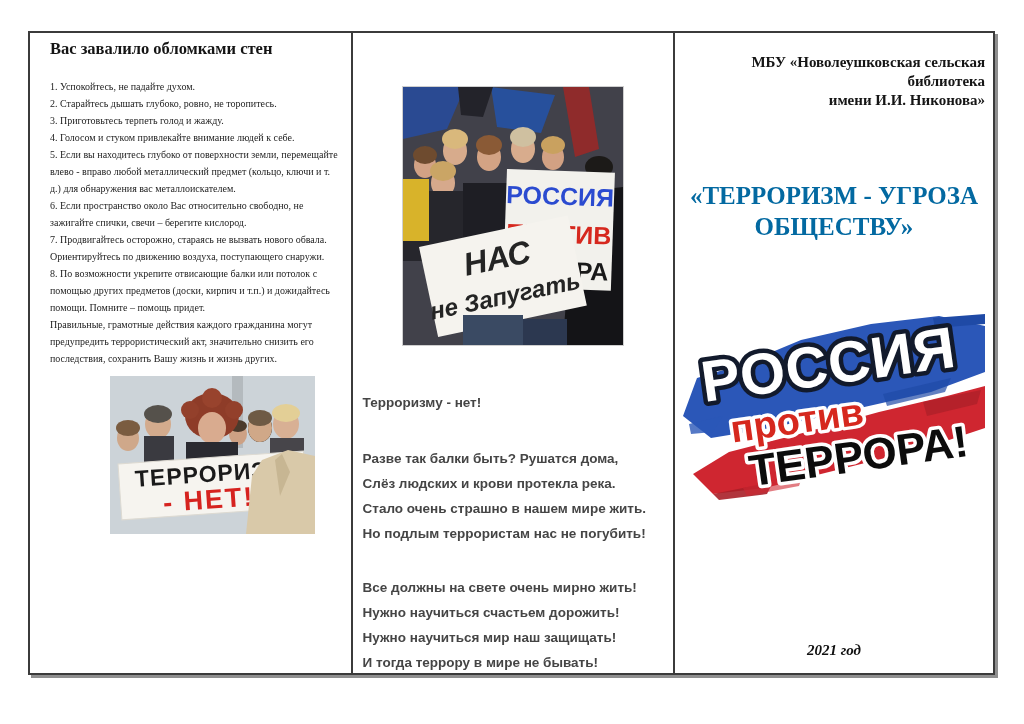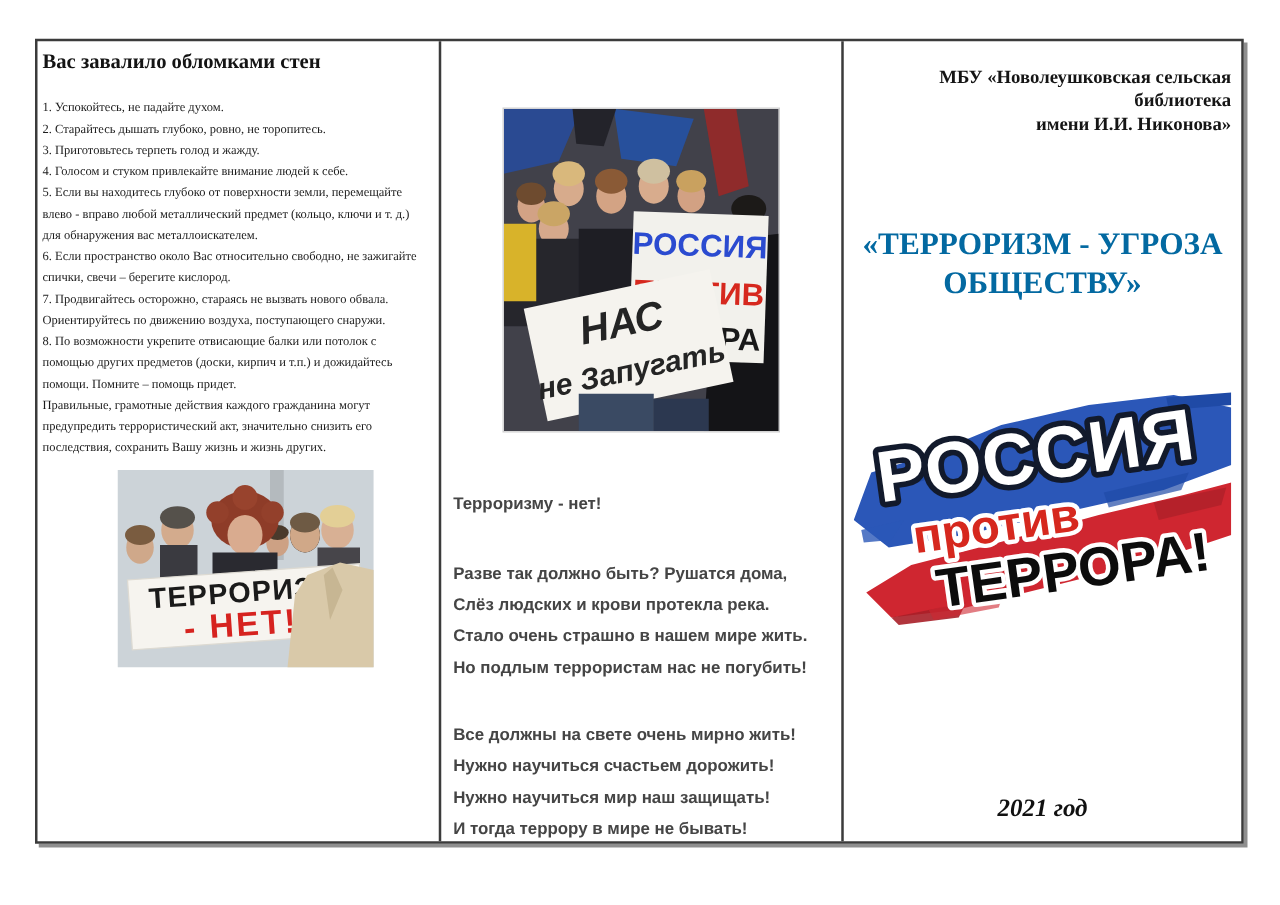--- a/index.html
+++ b/index.html
@@ -7,21 +7,21 @@
     width:1024px;height:724px;position:relative;background:#ffffff;
     font-family:"Liberation Serif", serif; overflow:hidden;
   }
   .brochure{
     position:absolute; left:28px; top:31px; width:967px; height:644px;
     border:2px solid #3b3b3b; box-sizing:border-box;
     box-shadow:3px 3px 0 0 #8f8f8f;
     display:flex; background:#ffffff;
   }
   .col{box-sizing:border-box; height:100%; position:relative;}
-  .col1{width:324px; border-right:2px solid #3b3b3b; padding:6px 10px 0 4px;}
+  .col1{width:324px; border-right:2px solid #3b3b3b; padding:6px 10px 0 20px;}
   .col2{width:324px; border-right:2px solid #3b3b3b; padding:0;}
   .col3{flex:1; display:flex; flex-direction:column; align-items:center; padding:12px 8px 6px 8px;}
 
   
   .c1-heading{font-weight:bold; font-size:16.5px; color:#141414; margin:0 0 19px 0;}
   .c1-text p{margin:0; font-size:10px; line-height:17px; color:#1c1c1c;}
   .c1-closing{margin:0; font-size:15px; line-height:17px; color:#1c1c1c;}
   .photo-left{display:block; margin:9px 0 0 60px; width:205px; height:158px;}
 
   
@@ -30,21 +30,21 @@
     font-size:13.5px; font-weight:bold; color:#454545;}
   .poem p{margin:0 0 11px 10px; font-family:"Liberation Sans",sans-serif;
     font-size:13.5px; line-height:14px; font-weight:bold; color:#454545;}
   .poem1{margin-top:42px;}
   .poem2{margin-top:40px;}
 
   
   .c3-org{font-weight:bold; font-size:15px; line-height:19px; text-align:right; color:#151515; margin:8px 0 0 0;}
   .c3-title{font-weight:bold; font-size:25px; line-height:31px; text-align:center; color:#0369a1; margin:70px 0 16px 0;}
   .logo{display:block; margin:40px auto 0 auto; width:302px; height:212px;}
-  .c3-year{margin-top:auto; margin-bottom:8px; font-weight:bold; font-style:italic; font-size:20px; color:#111;}
+  .c3-year{margin-top:auto; margin-bottom:8px; font-weight:bold; font-style:italic; font-size:15px; color:#111;}
 
   svg text{font-family:"Liberation Sans",sans-serif;}
 </style>
 </head>
 <body>
 
 <div class="brochure">
 
   <div class="col col1">
     <p class="c1-heading">Вас завалило обломками стен</p>
@@ -143,21 +143,21 @@
         <text x="74" y="74" text-anchor="middle" font-size="24" font-weight="bold" font-style="italic" fill="#242424">не Запугать</text>
       </g>
 
       <rect x="60" y="228" width="60" height="30" fill="#3a4a63"></rect>
       <rect x="120" y="232" width="44" height="26" fill="#2c3850"></rect>
     </svg>
 
     <p class="m-caption">Терроризму - нет!</p>
 
     <div class="poem poem1">
-      <p>Разве так должно быть? Рушатся дома,</p>
+      <p>Разве так балки быть? Рушатся дома,</p>
       <p>Слёз людских и крови протекла река.</p>
       <p>Стало очень страшно в нашем мире жить.</p>
       <p>Но подлым террористам нас не погубить!</p>
     </div>
 
     <div class="poem poem2">
       <p>Все должны на свете очень мирно жить!</p>
       <p>Нужно научиться  счастьем  дорожить!</p>
       <p>Нужно научиться мир наш защищать!</p>
       <p>И тогда террору в мире не бывать!</p>

